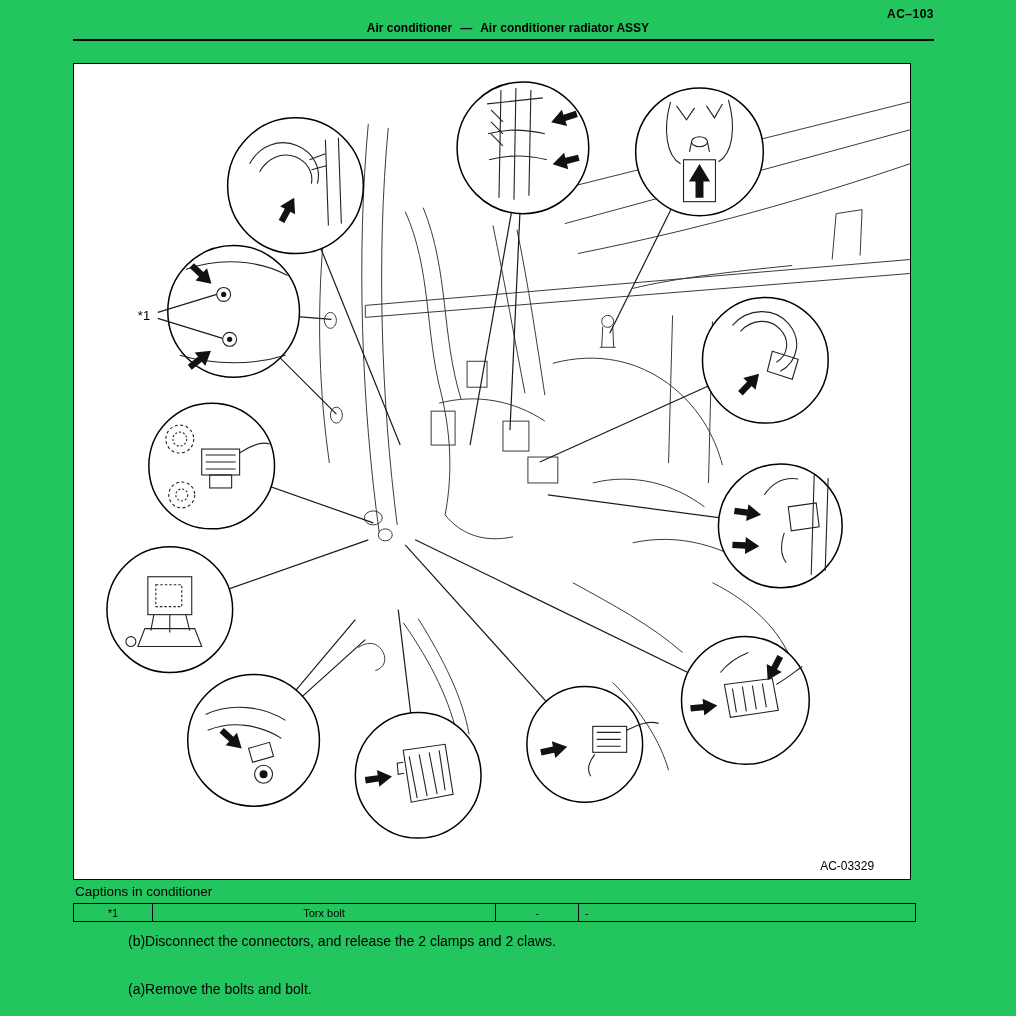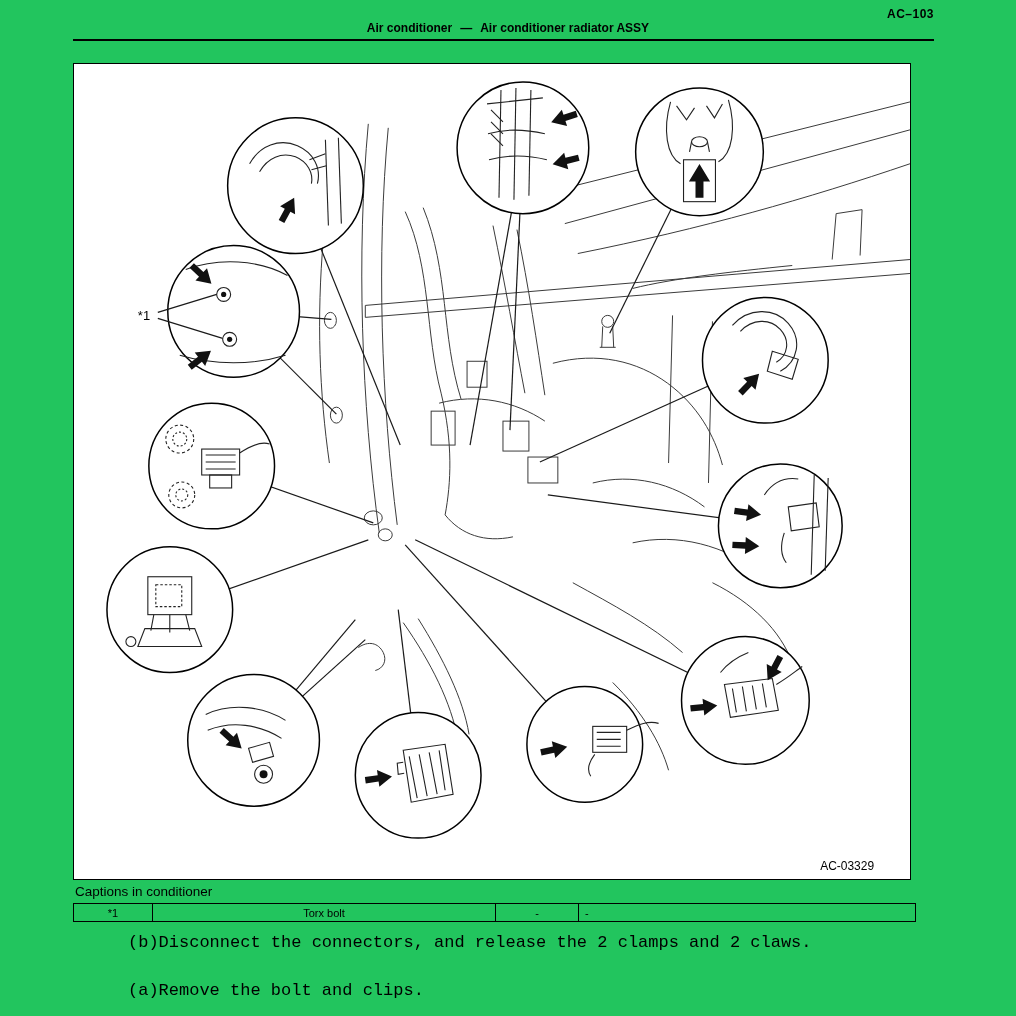--- a/index.html
+++ b/index.html
@@ -19,21 +19,21 @@
 
   .captions-title { position:absolute; top:884px; left:75px; font-size:13.5px; }
   .captions-table { position:absolute; top:903px; left:73px; width:842px;
     border-collapse:collapse; font-size:11px; table-layout:fixed; }
   .captions-table td { border:1px solid #000; height:18px; padding:1px 6px; overflow:hidden; }
   td.c1 { width:79px; text-align:center; }
   td.c2 { width:343px; text-align:center; }
   td.c3 { width:83px; text-align:center; }
   td.c4 { width:337px; text-align:left; }
 
-  .instr { position:absolute; font-size:17px; white-space:pre;font-family:Liberation Mono, monospace; }
+  .instr { position:absolute; font-size:14px; white-space:pre; }
   .instr-b { top:933px; left:128px; }
   .instr-2 { top:957px; left:100px; }
   .instr-2 .step-title { margin-left:15px; }
   .instr-a { top:981px; left:128px; }
 
   
   .art    { stroke:#3a3a3a; stroke-width:1; fill:none; }
   .leader { stroke:#1a1a1a; stroke-width:1.2; }
   .co     { fill:#fff; stroke:#000; stroke-width:1.5; }
   .detail { stroke:#222; stroke-width:1.1; fill:none; }
@@ -284,15 +284,15 @@
       <tr>
         <td class="c1">*1</td>
         <td class="c2">Torx bolt</td>
         <td class="c3">-</td>
         <td class="c4">-</td>
       </tr>
     </tbody>
   </table>
 
   <div class="instr instr-b">(b)Disconnect the connectors, and release the 2 clamps and 2 claws.</div>
-  <div class="instr instr-a">(a)Remove the bolt and clips.</div>
+  <div class="instr instr-a">(a)Remove the bolts and bolt.</div>
 
 </div>
 
 </body></html>

